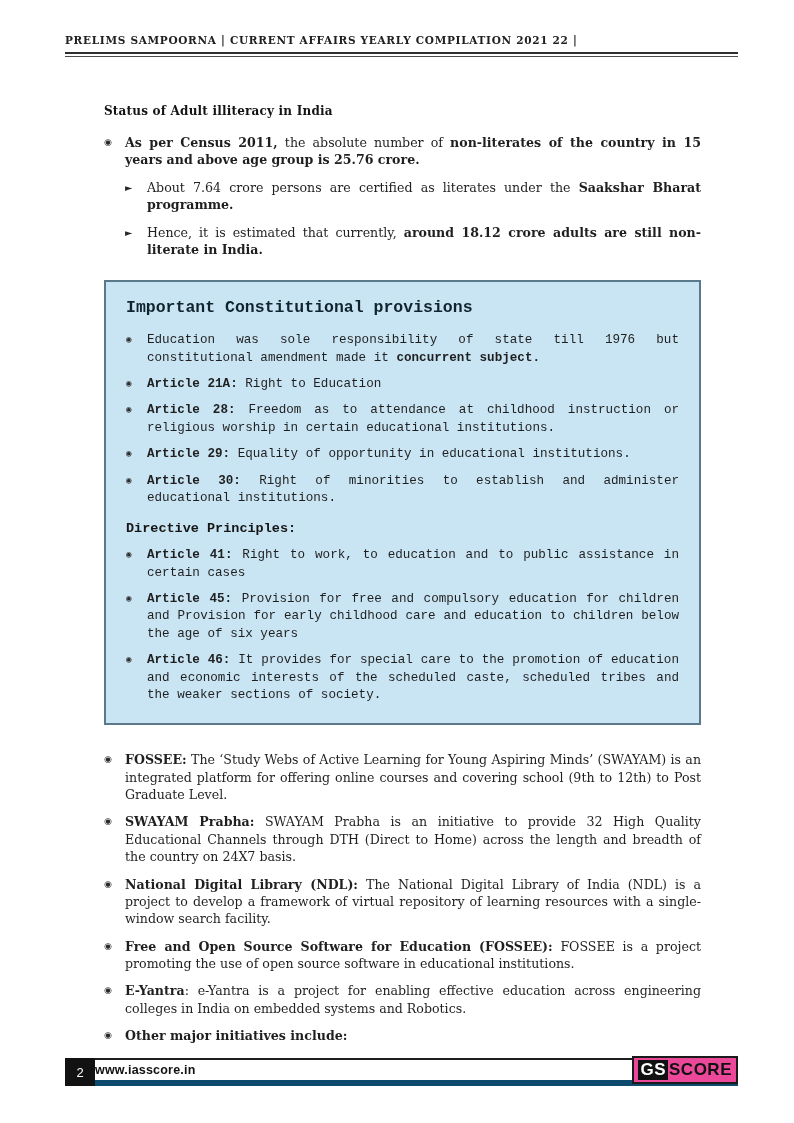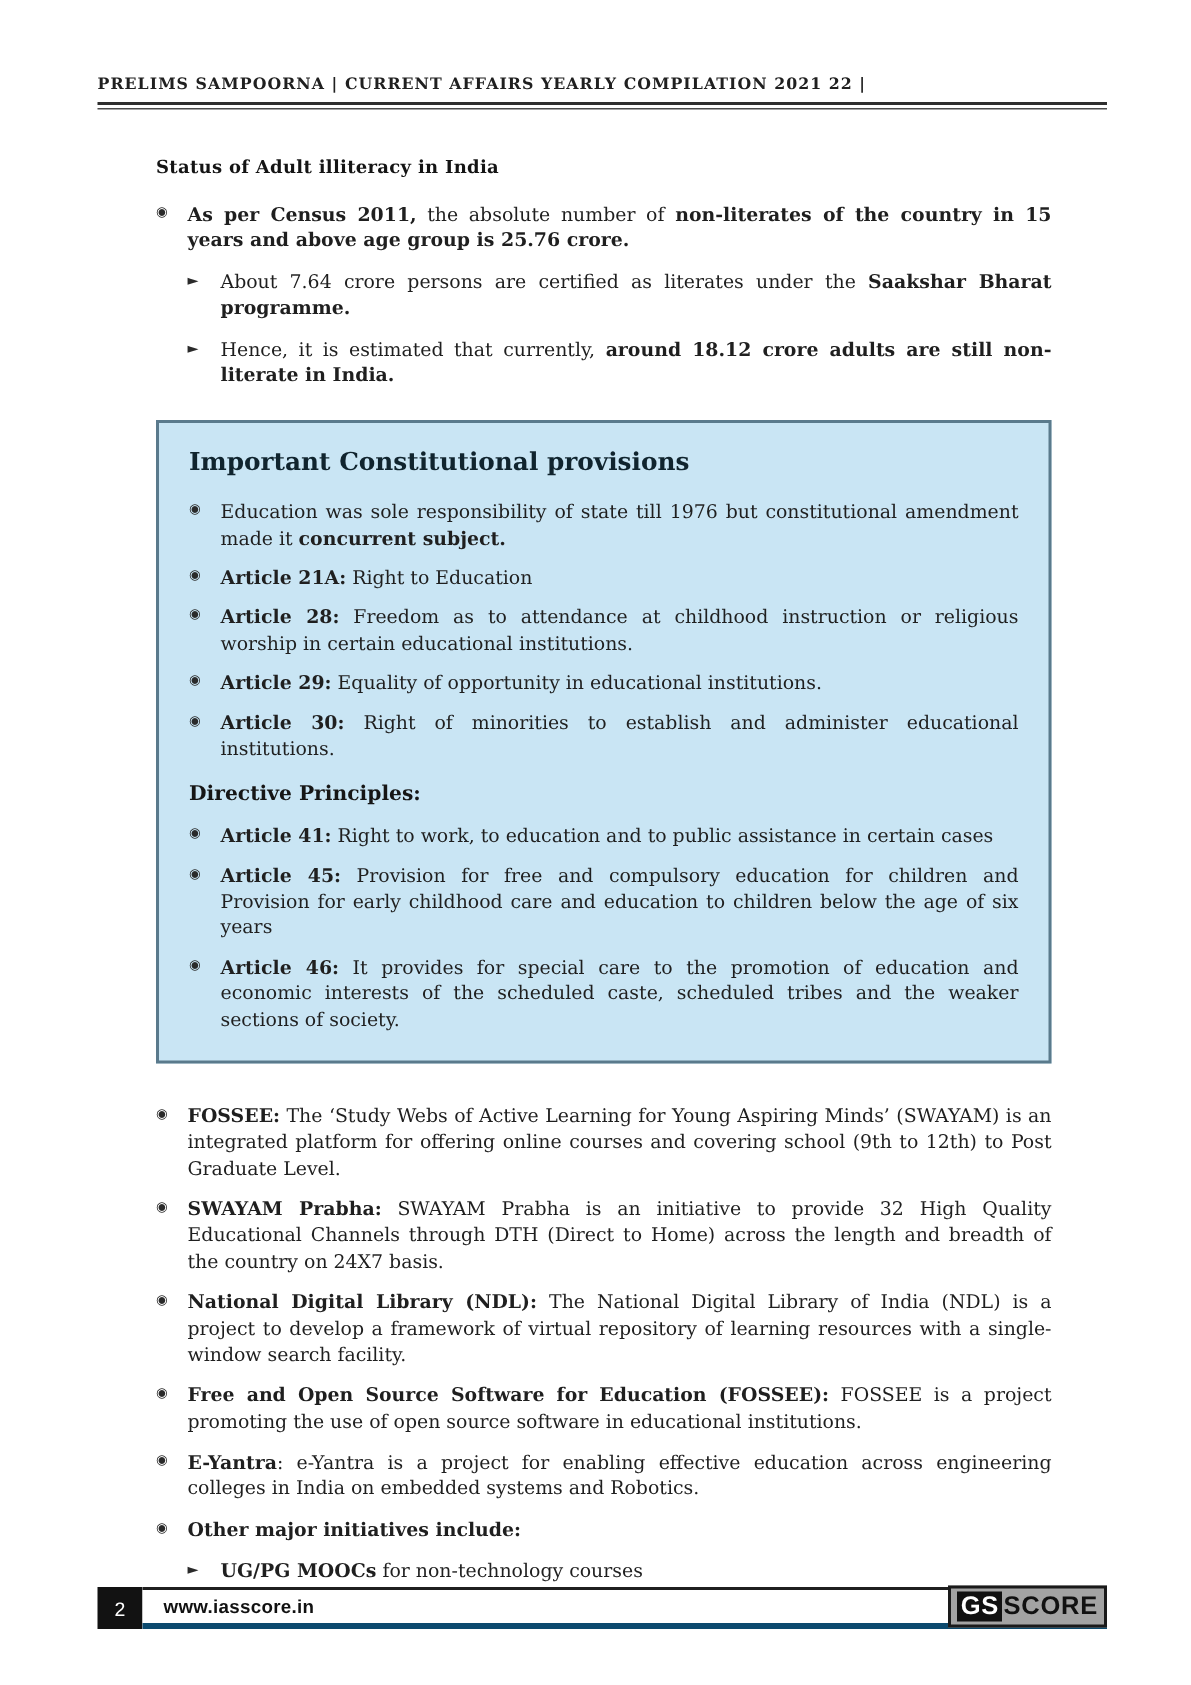--- a/index.html
+++ b/index.html
@@ -2,21 +2,21 @@
 <html><head>
 <meta charset="utf-8">
 <style>
   html,body { margin:0; padding:0; background:#ffffff; }
   .page {
     position:relative; width:794px; height:1123px; margin:0 auto;
     background:#ffffff; overflow:hidden;
     font-family:"DejaVu Serif", serif; color:#1f1f1f;
   }
   
-  .header { position:absolute; top:50px; left:65px; right:56px; }
+  .header { position:absolute; top:34px; left:65px; right:56px; }
   .header-title {
     display:block; font-size:10.5px; font-weight:bold; letter-spacing:0.7px;
     color:#202020; padding-bottom:6px;
   }
   .hr-double { height:2px; border-top:2px solid #2e2e2e; border-bottom:1px solid #4a4a4a; }
 
   
   .content { position:absolute; left:104px; top:104px; width:597px; }
 
   .sec-title { font-size:12px; font-weight:bold; margin:0 0 16px 0; color:#141414; letter-spacing:0.2px; }
@@ -27,39 +27,39 @@
   .bullet .marker { width:21px; font-size:9px; padding-top:2px; }
   .arrow { margin-left:21px; }
   .arrow .marker { width:22px; font-size:9.5px; padding-top:2px; }
   .runs { flex:1; text-align:justify; }
   .runs .b { font-weight:bold; }
   .subheading { display:block; font-weight:bold; font-size:13.5px; margin:14px 0 11px 0; color:#161616; }
 
   
   .bluebox {
     margin:22px 0 26px 0; padding:14px 20px 10px 20px;
-    border:2px solid #5a7a8c; background:#c9e5f4;
+    border:2px solid #5a7a8c; background:#c9e5f4;font-family:Liberation Mono, monospace;
   }
   .box-title { font-size:16.5px; font-weight:bold; margin:2px 0 15px 0; color:#10242e; }
   .bluebox .block { margin-bottom:9px; }
 
   
   .footer { position:absolute; left:65px; right:56px; top:1058px; height:28px; display:flex; font-family:"Liberation Sans", sans-serif; }
   .pagenum {
     width:30px; background:#121212; color:#ffffff;
     display:flex; align-items:center; justify-content:center; font-size:13px;
   }
   .fbar {
-    flex:1; border-top:2px solid #1f1f1f; border-bottom:4px solid #0c4a6e;
-    display:flex; align-items:center; padding-left:14px; position:relative; background:#ffffff;
+    flex:1; border-top:2px solid #1f1f1f; border-bottom:6px solid #0c4a6e;
+    display:flex; align-items:center; position:relative; background:#ffffff;
   }
   .site { font-weight:bold; font-size:12.5px; color:#111111; letter-spacing:0.2px; }
   .logo {
     position:absolute; right:0; top:50%; transform:translateY(-50%);
-    display:flex; align-items:center; border:2px solid #1a1a1a; background:#a3a3a3;
+    display:flex; align-items:center; border:2px solid #1a1a1a; background:#ec4899;
     padding:2px 4px;
   }
   .logo .gs { background:#111111; color:#ffffff; font-weight:bold; font-size:17px; padding:0 2px; letter-spacing:0.5px; }
   .logo .score { color:#111111; font-weight:bold; font-size:17px; letter-spacing:0.5px; padding-left:1px; }
 </style>
 </head>
 <body>
 
 <div class="page">
 

